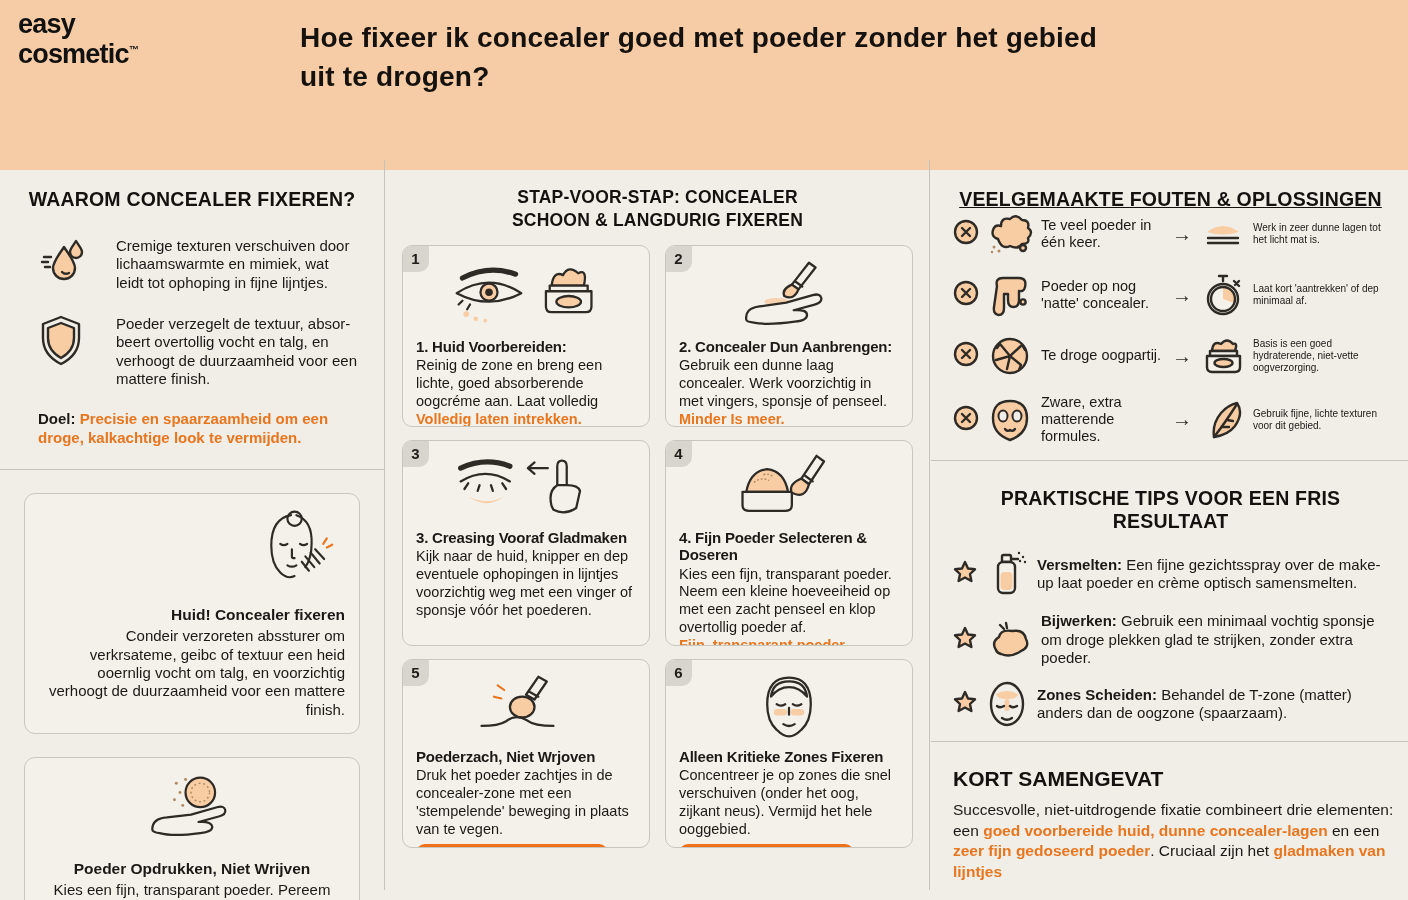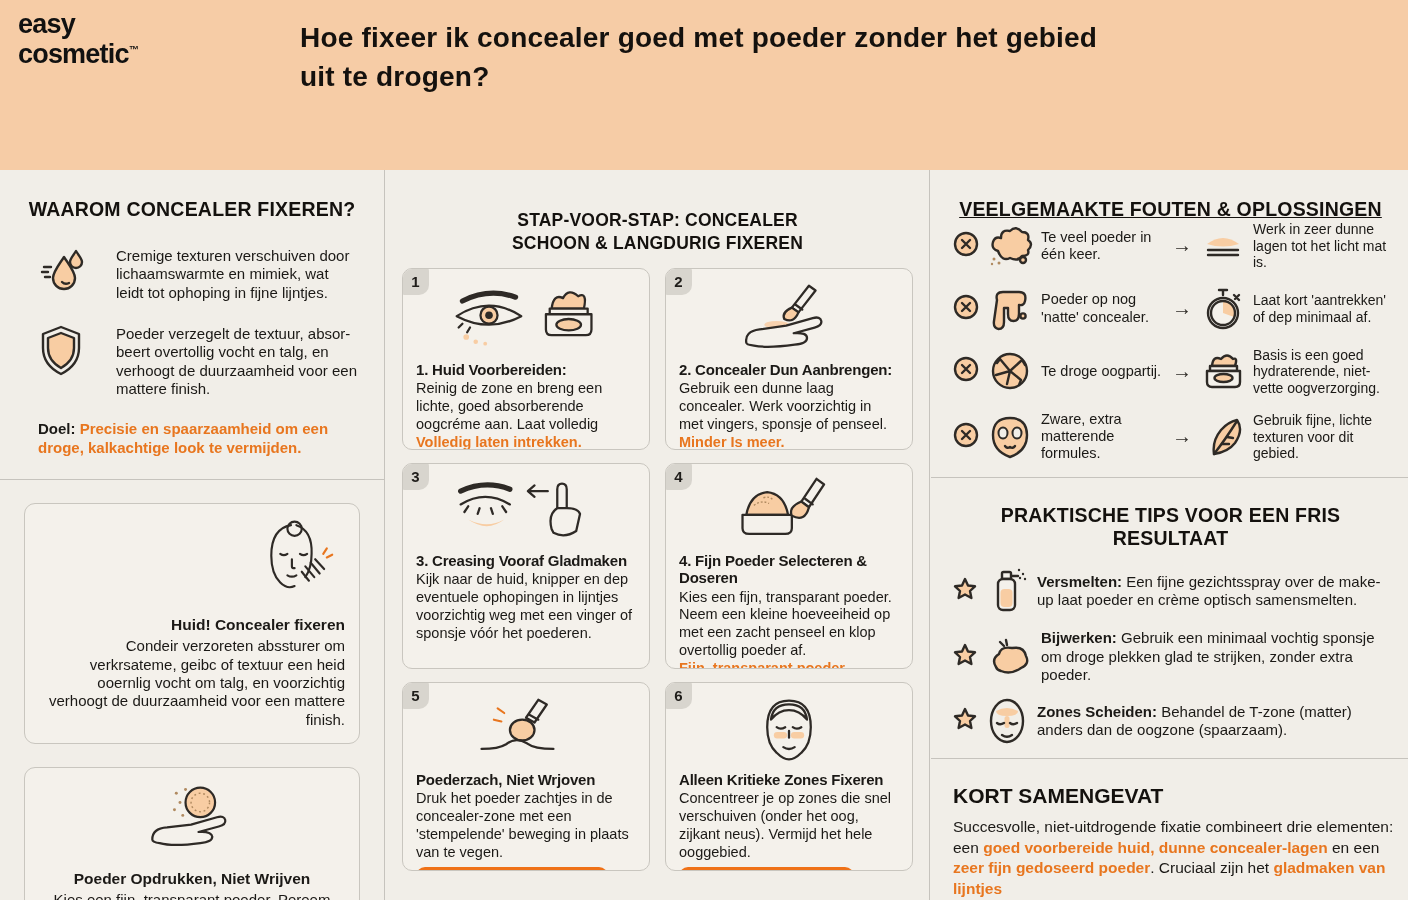--- a/index.html
+++ b/index.html
@@ -6,21 +6,21 @@
   body{font-family:"Liberation Sans","DejaVu Sans",sans-serif;background:#e9e6e0;}
   .page{position:relative;width:1408px;height:900px;background:#F1EEE8;overflow:hidden;color:#1b1916;}
 
   
   .header{position:absolute;left:0;top:0;width:1408px;height:170px;background:#F6CCA6;}
   .logo{position:absolute;left:18px;top:12px;font-weight:bold;font-size:27px;line-height:25px;letter-spacing:-0.8px;color:#111;}
   .logo .tm{font-size:10px;vertical-align:super;font-weight:bold;}
   .htitle{position:absolute;left:300px;top:18px;font-weight:bold;font-size:28px;line-height:39px;color:#14110e;letter-spacing:0.2px;}
 
   
-  .col{position:absolute;top:170px;height:730px;box-sizing:border-box;}
+  .col{position:absolute;top:160px;height:730px;box-sizing:border-box;}
   .col-left{left:0;width:385px;border-right:1px solid #C6C3BD;}
   .col-mid{left:386px;width:544px;border-right:1px solid #C6C3BD;}
   .col-right{left:931px;width:477px;padding:0 20px 0 22px;}
 
   .sec-h{font-weight:bold;font-size:19.5px;letter-spacing:0.2px;text-align:center;color:#14110e;}
 
   
   .why-h{margin-top:28px;}
   .bullets{margin:24px 26px 0 38px;}
   .bullet{display:flex;gap:32px;margin-bottom:20px;align-items:flex-start;}
@@ -28,40 +28,40 @@
   .btext{font-size:15px;line-height:1.23;padding-top:2px;}
   .goal{margin:4px 26px 0 38px;font-size:15px;font-weight:bold;line-height:1.28;}
   .or{color:#E8761F;font-weight:bold;}
   .ldivider{height:1px;background:#C6C3BD;margin-top:22px;}
   .lcard{margin:23px 24px 0;background:#F4F1EB;border:1.5px solid #C9C6BF;border-radius:11px;text-align:center;padding:14px 14px 14px;box-sizing:border-box;}
   .lcard .ct{font-weight:bold;font-size:15.5px;margin-top:8px;}
   .lcard .cb{font-size:15px;line-height:1.23;margin-top:3px;}
   .pill{display:inline-block;background:#EF7117;color:#fff;font-weight:bold;font-size:15px;padding:2px 11px;border-radius:9px;margin-top:5px;}
 
   
-  .steps-h{margin-top:39px;font-size:17.5px;line-height:23px;text-align:center;}
+  .steps-h{margin-top:26px;font-size:17.5px;line-height:23px;text-align:center;}
   .grid{display:grid;grid-template-columns:1fr 1fr;grid-template-rows:182px 206px 189px;gap:13px 15px;margin:13px 16px 0 16px;}
   .scard{position:relative;background:#F4F1EB;border:1.5px solid #C9C6BF;border-radius:10px;padding:8px 13px 10px;box-sizing:border-box;overflow:hidden;}
   .num{position:absolute;left:-1px;top:-1px;width:27px;height:27px;background:#D8D5CE;border-radius:9px 3px 10px 3px;display:flex;align-items:center;justify-content:center;font-weight:bold;font-size:15px;color:#1f1d1a;}
   .sic{display:flex;justify-content:center;align-items:center;height:84px;}
   .scard.r2 .sic,.scard.r3 .sic{height:80px;}
   .st-t{font-weight:bold;font-size:15px;letter-spacing:-0.2px;line-height:1.15;}
   .st-b{font-size:14.5px;line-height:1.24;margin-top:2px;}
   .hl{color:#E8761F;font-weight:bold;font-size:14.5px;line-height:1.24;}
 
   
   .mist-h{margin-top:28px;text-decoration:underline;}
   .mrows{}
   .mrow{display:flex;align-items:center;gap:8px;margin-bottom:15px;}
   .xic{flex:0 0 26px;}
   .pic{flex:0 0 46px;display:flex;justify-content:center;}
   .ptext{flex:0 0 122px;font-size:14.5px;line-height:1.18;}
   .arrow{flex:0 0 22px;font-size:20px;font-weight:bold;color:#2e2a26;text-align:center;}
   .solic{flex:0 0 44px;display:flex;justify-content:center;}
-  .stext{width:192px;font-size:14px;line-height:1.18;}
+  .stext{width:192px;font-size:10px;line-height:1.18;}
   .rdivider{height:1px;background:#C6C3BD;margin:6px -20px 0 -22px;}
   .tips-h{margin-top:26px;}
   .trows{margin-top:16px;}
   .trow{display:flex;align-items:center;gap:10px;margin-bottom:13px;margin-top:8px;}
   .star{flex:0 0 24px;}
   .tic{flex:0 0 40px;display:flex;justify-content:center;}
   .ttext{font-size:15px;line-height:1.22;}
   .tlead{font-weight:bold;}
   .sum-h{font-weight:bold;font-size:21px;margin-top:25px;color:#14110e;}
   .sum-p{margin-top:9px;font-size:15.5px;line-height:1.32;width:445px;}

